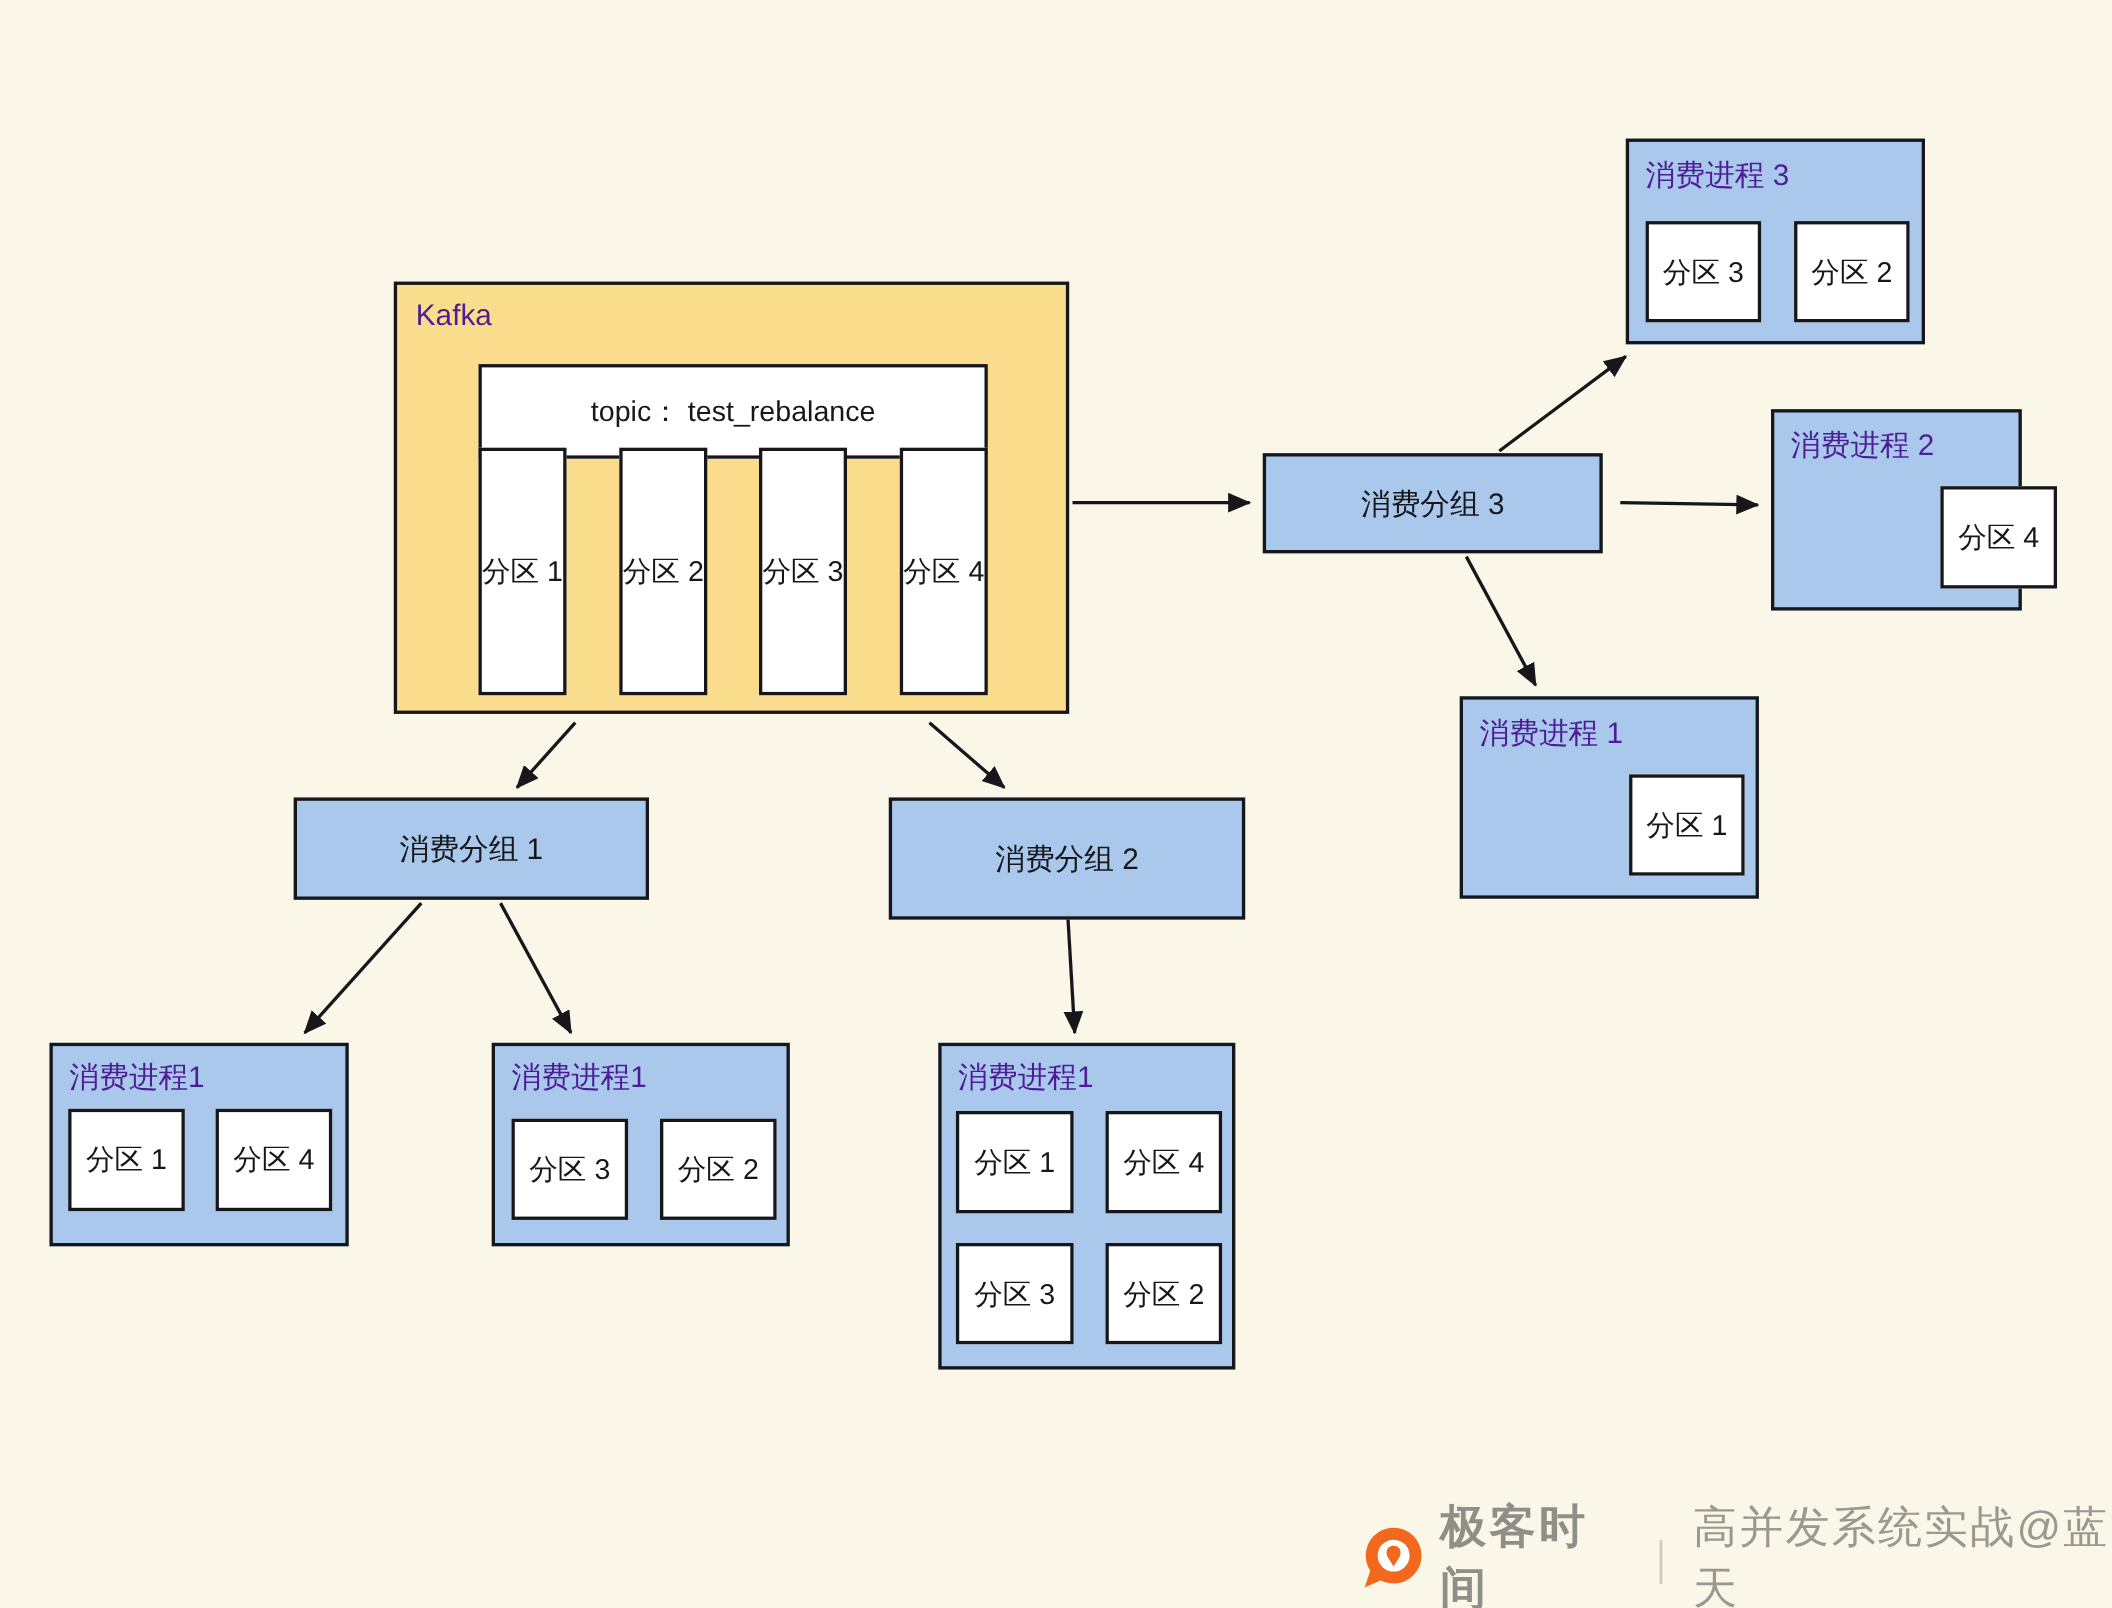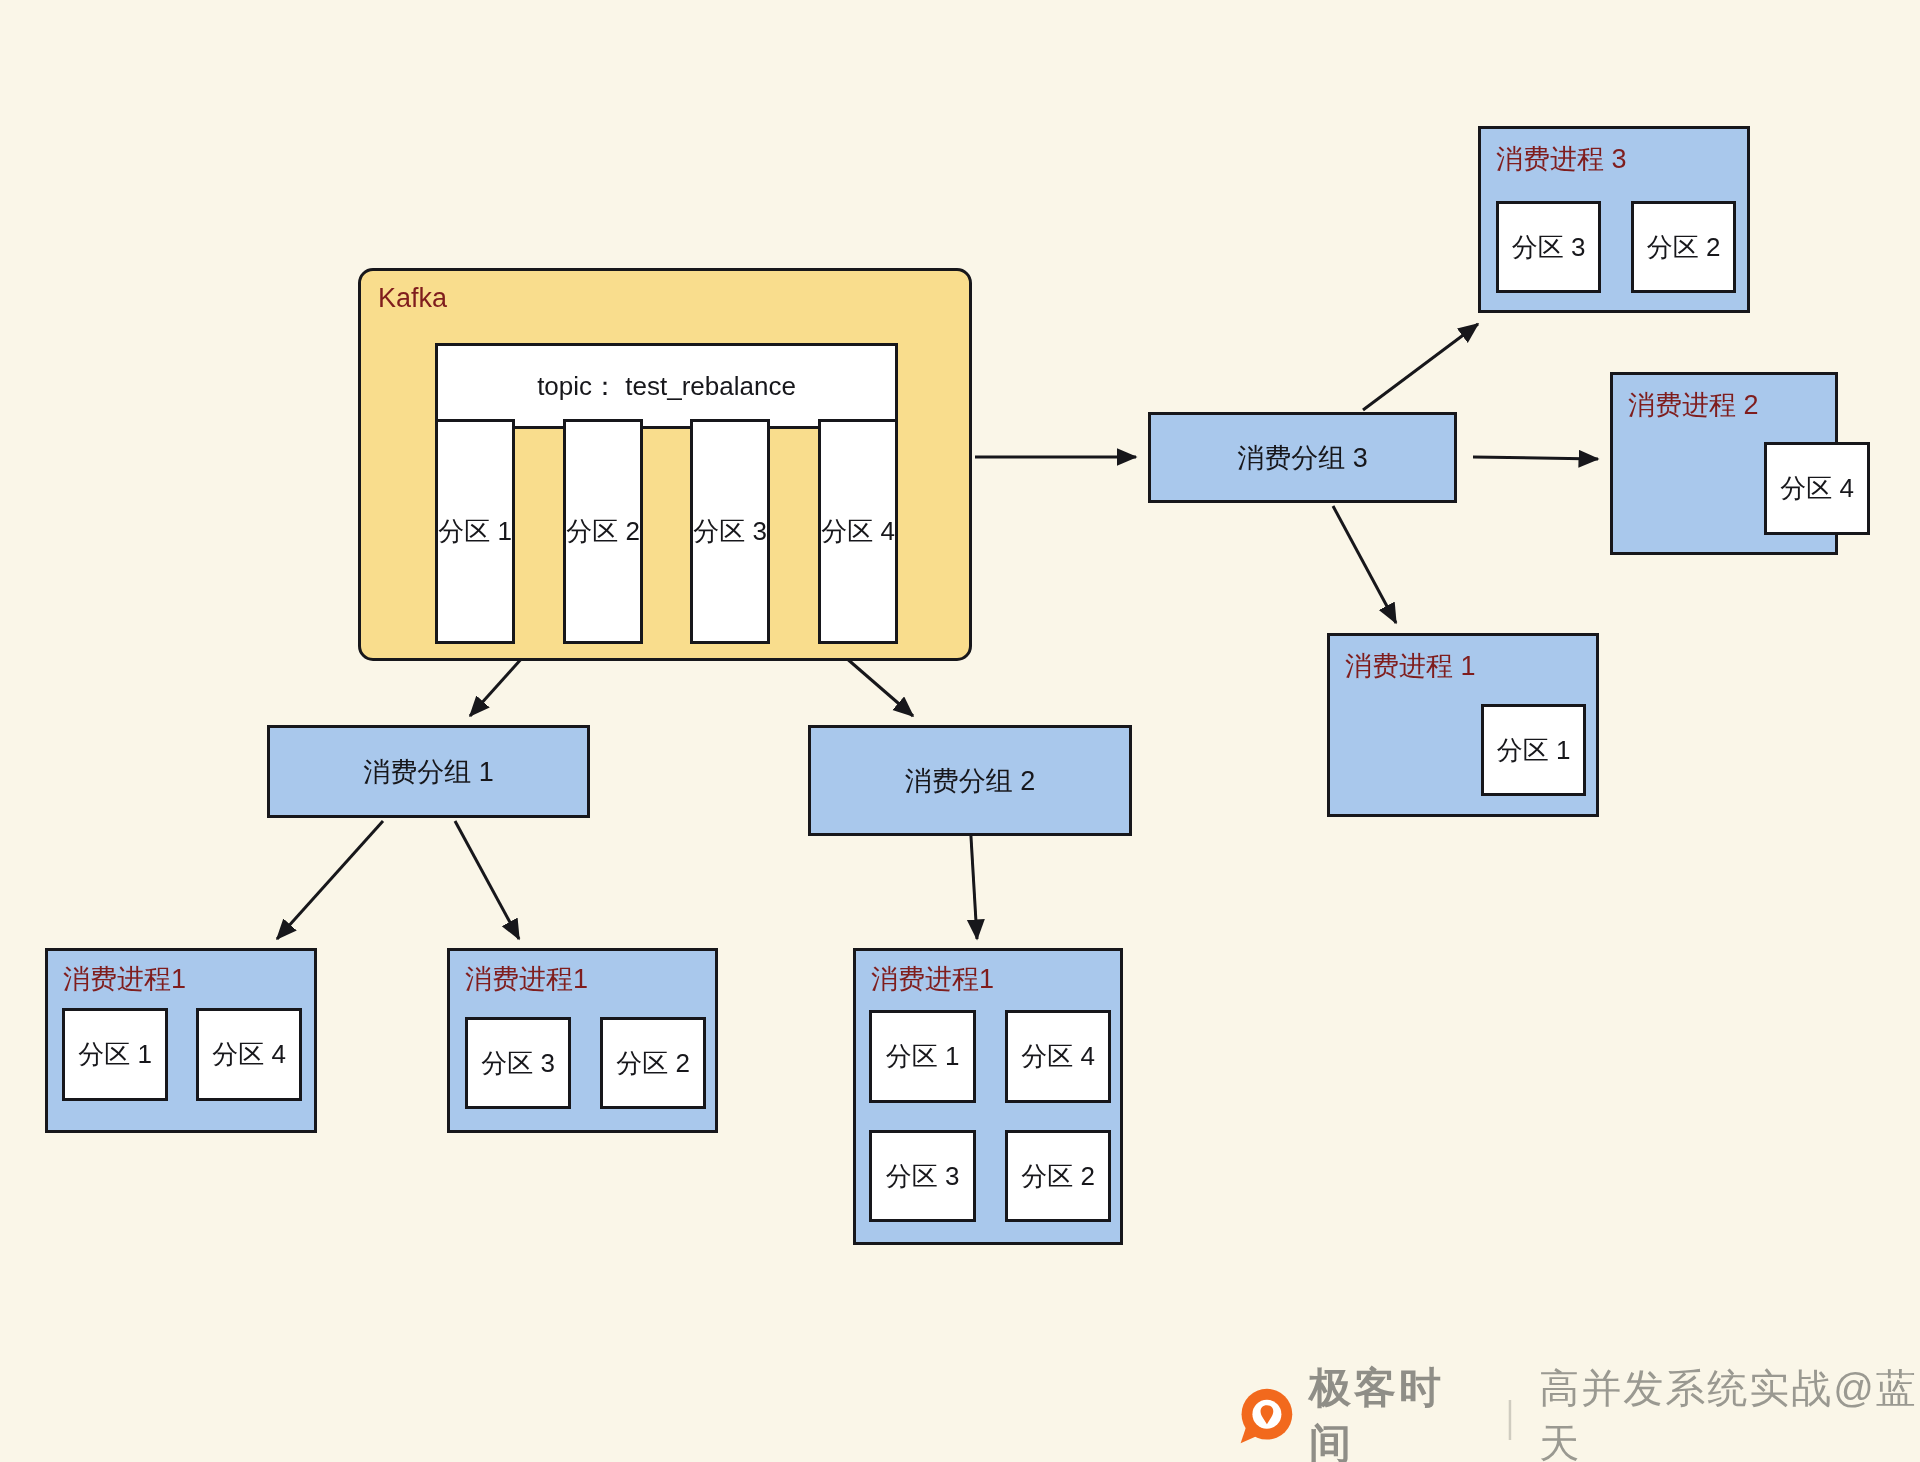--- a/index.html
+++ b/index.html
@@ -19,21 +19,21 @@
     border:3px solid #17171B;
     color:#17171B;
   }
   .yellow{background:#F9DD8D;}
   .blue{background:#A9C8EC;}
   .white{background:#FFFFFF;}
   .center{display:flex;align-items:center;justify-content:center;text-align:center;}
   .box-title{
     position:absolute;
     font-size:27px;
-    color:#7f1d1d;
+    color:#4c1d95;
     white-space:nowrap;
   }
   .part-label{font-size:26px;}
   .group-label{font-size:27px;}
   .topic-label{font-size:26px;margin-top:10px;}
   .kafka-label{font-size:27px;}
   svg.connectors{
     position:absolute;left:0;top:0;width:1920px;height:1462px;
     pointer-events:none;
   }
@@ -70,21 +70,21 @@
     <line x1="523" y1="657" x2="470" y2="716" marker-end="url(#ah)"></line>
     <line x1="845" y1="657" x2="913" y2="716" marker-end="url(#ah)"></line>
     <line x1="383" y1="821" x2="277" y2="939" marker-end="url(#ah)"></line>
     <line x1="455" y1="821" x2="519" y2="939" marker-end="url(#ah)"></line>
     <line x1="970" y1="820" x2="977" y2="939" marker-end="url(#ah)"></line>
     <line x1="1363" y1="410" x2="1478" y2="324" marker-end="url(#ah)"></line>
     <line x1="1473" y1="457" x2="1598" y2="459" marker-end="url(#ah)"></line>
     <line x1="1333" y1="506" x2="1396" y2="623" marker-end="url(#ah)"></line>
   </svg>
 
-  <div class="box yellow" style="left:358px;top:268px;width:614px;height:393px;border-radius:15px;">
+  <div class="box yellow" style="left:358px;top:256px;width:614px;height:393px;">
     <div class="box-title kafka-label" style="left:17px;top:12px;">Kafka</div>
     <div class="box white center topic-label" style="left:74px;top:62px;width:463px;height:86px;">topic： test_rebalance</div>
     <div class="box white center part-label" style="left:74px;top:148px;width:80px;height:225px;">分区 1</div>
     <div class="box white center part-label" style="left:202px;top:148px;width:80px;height:225px;">分区 2</div>
     <div class="box white center part-label" style="left:329px;top:148px;width:80px;height:225px;">分区 3</div>
     <div class="box white center part-label" style="left:457px;top:148px;width:80px;height:225px;">分区 4</div>
   </div>
 
   <div class="box blue center group-label" style="left:267px;top:725px;width:323px;height:93px;">消费分组 1</div>
   <div class="box blue center group-label" style="left:808px;top:725px;width:324px;height:111px;">消费分组 2</div>

